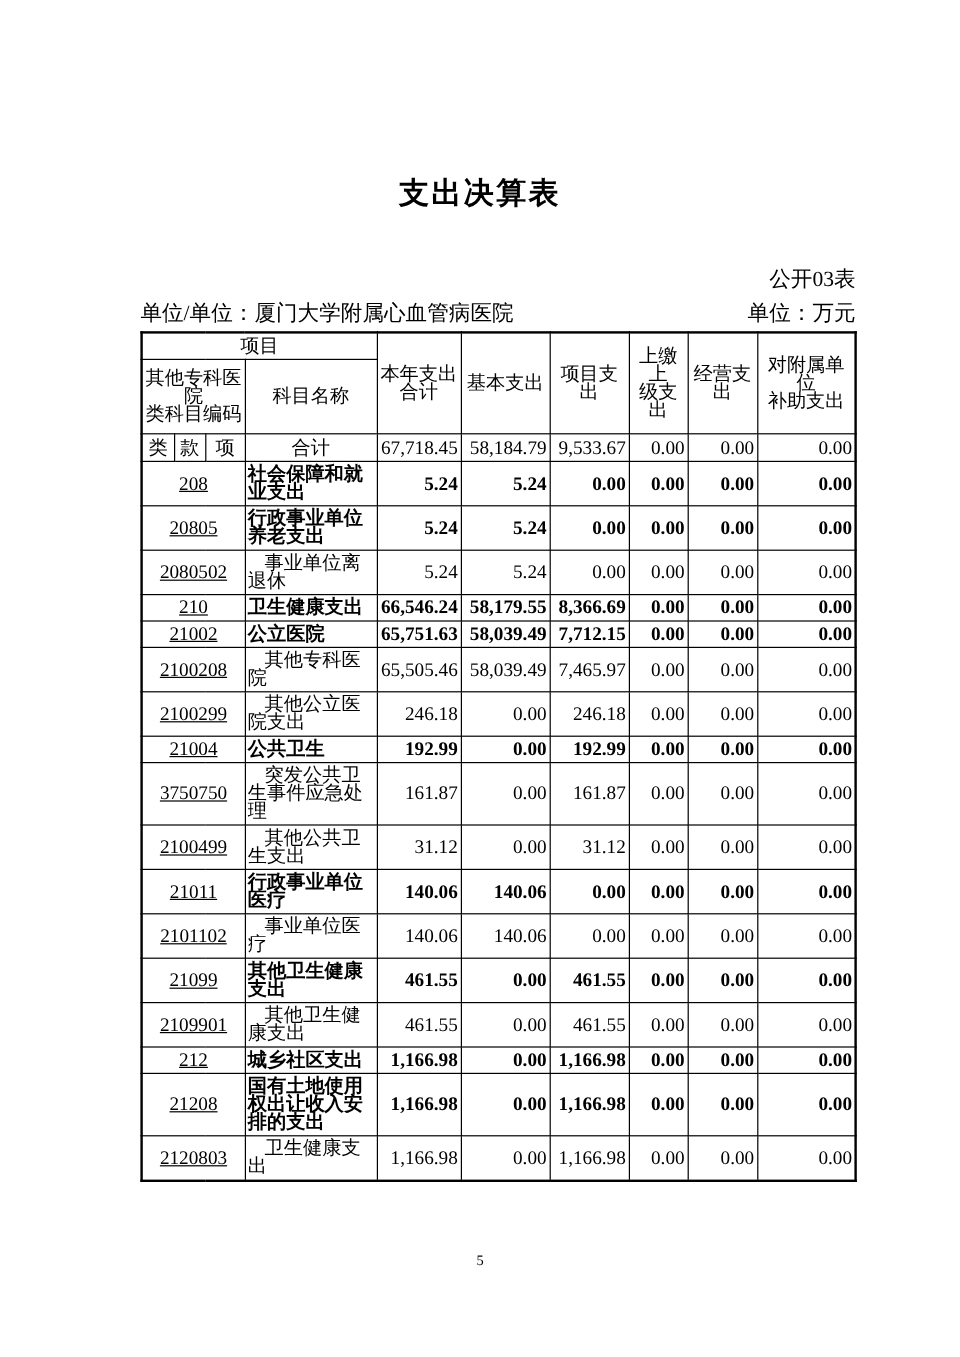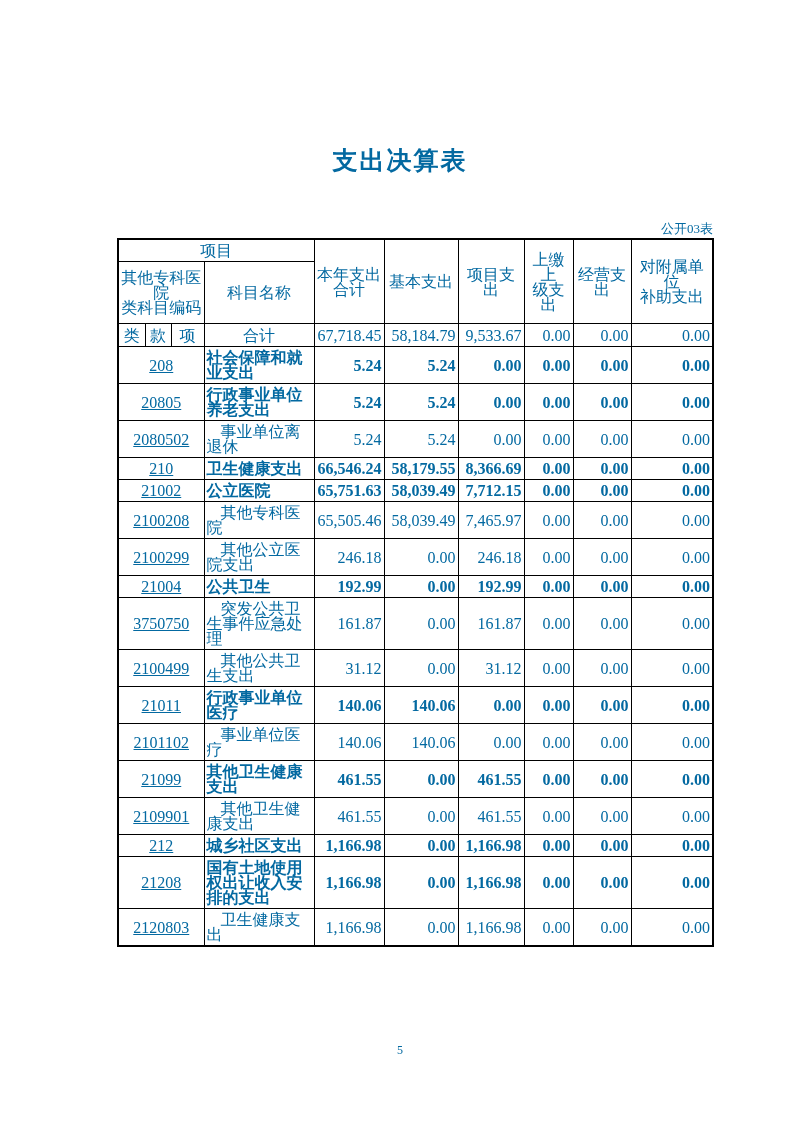--- a/index.html
+++ b/index.html
@@ -1,34 +1,34 @@
 <!DOCTYPE html>
 <html><head>
 <meta charset="utf-8">
 <style>
   html,body{margin:0;padding:0;background:#ffffff;}
   .page{
     position:relative;
     width:800px;height:1131px;
     background:#ffffff;
     font-family:"Liberation Serif","DejaVu Serif",serif;
-    color:#0369a1;
+    color:#000000;
     overflow:hidden;
   }
   .title{
     padding-top:144px;
     text-align:center;
     font-size:25px;
     font-weight:bold;
     letter-spacing:2px;
   }
   .meta{
     width:596px;
     margin:43px auto 0 117px;
-    font-size:13px;
+    font-size:18px;
   }
   .meta-right{text-align:right;}
   .meta-row{
     display:flex;
     justify-content:space-between;
     margin-top:5px;
     margin-bottom:3px;
   }
   table.report{
     margin-left:117px;
@@ -70,20 +70,24 @@
 </style>
 </head>
 <body>
 
 <div class="page">
 
   <div class="title">支出决算表</div>
 
   <div class="meta">
     <div class="meta-right">公开03表</div>
+    <div class="meta-row">
+      <span>单位/单位：厦门大学附属心血管病医院</span>
+      <span>单位：万元</span>
+    </div>
   </div>
 
   <table class="report">
     <colgroup>
       <col style="width:27px">
         <col style="width:26px">
         <col style="width:33px">
       <col style="width:110px">
         <col style="width:70px">
         <col style="width:74px">

